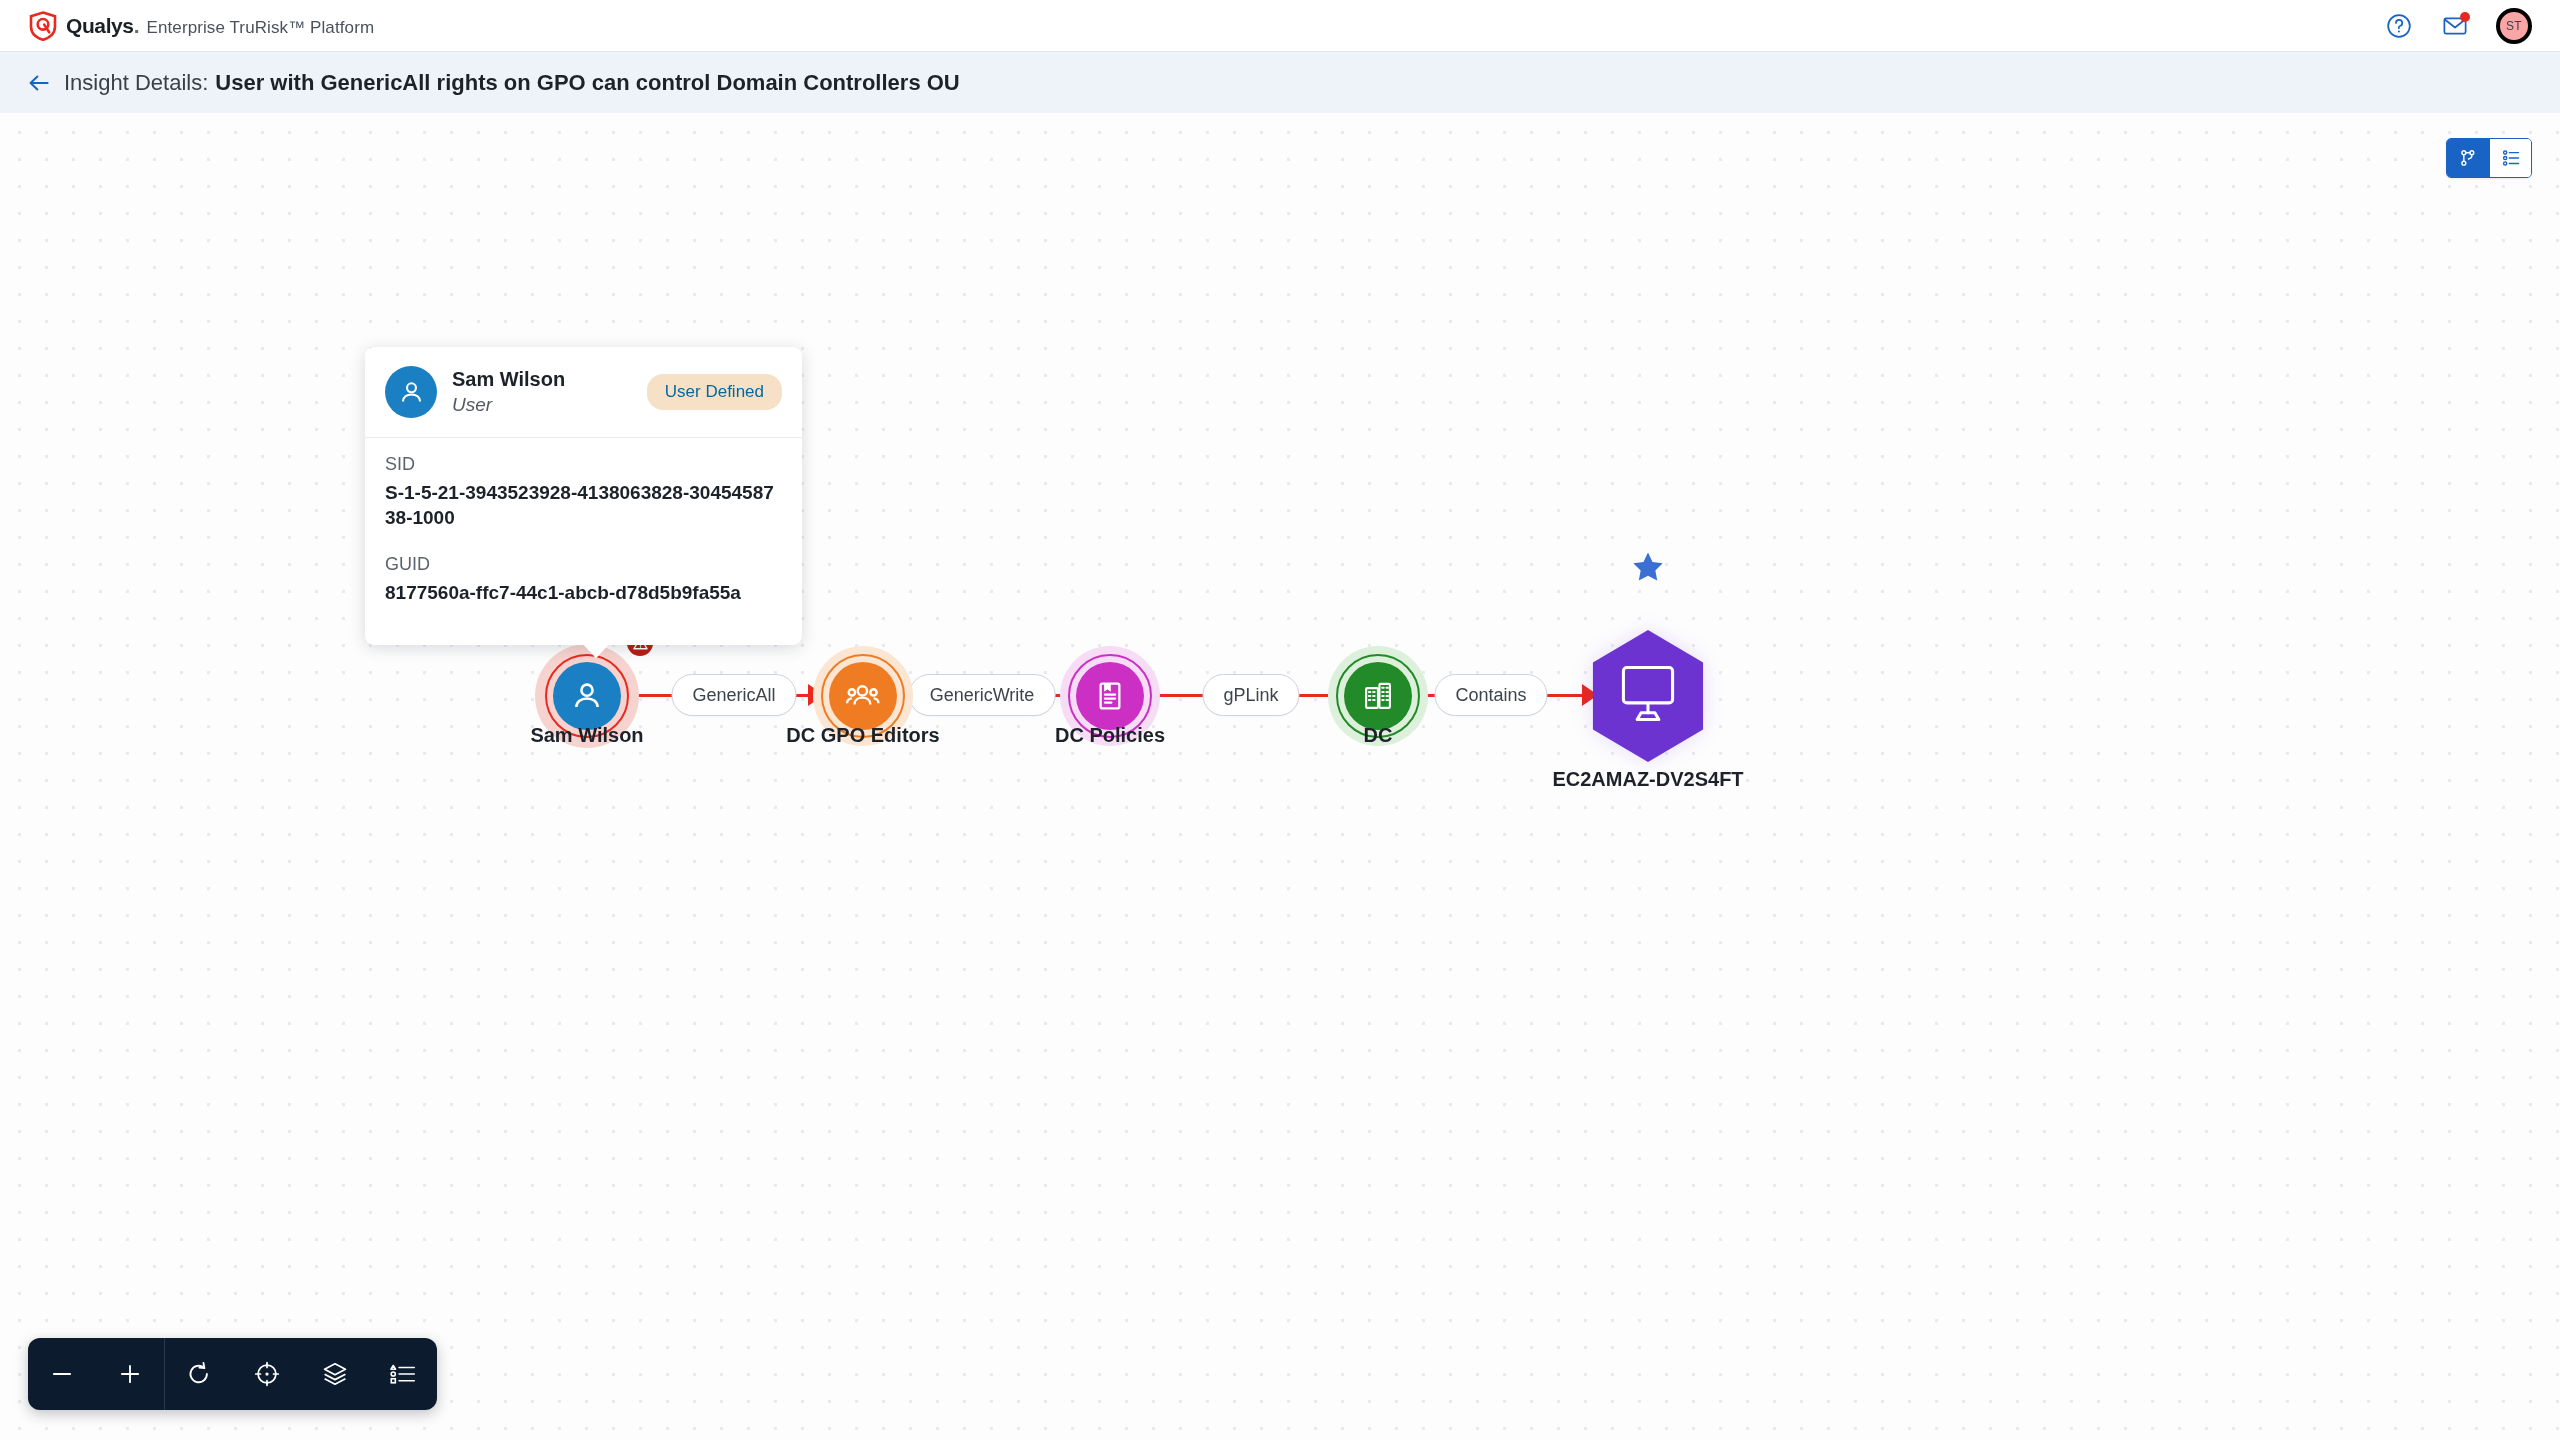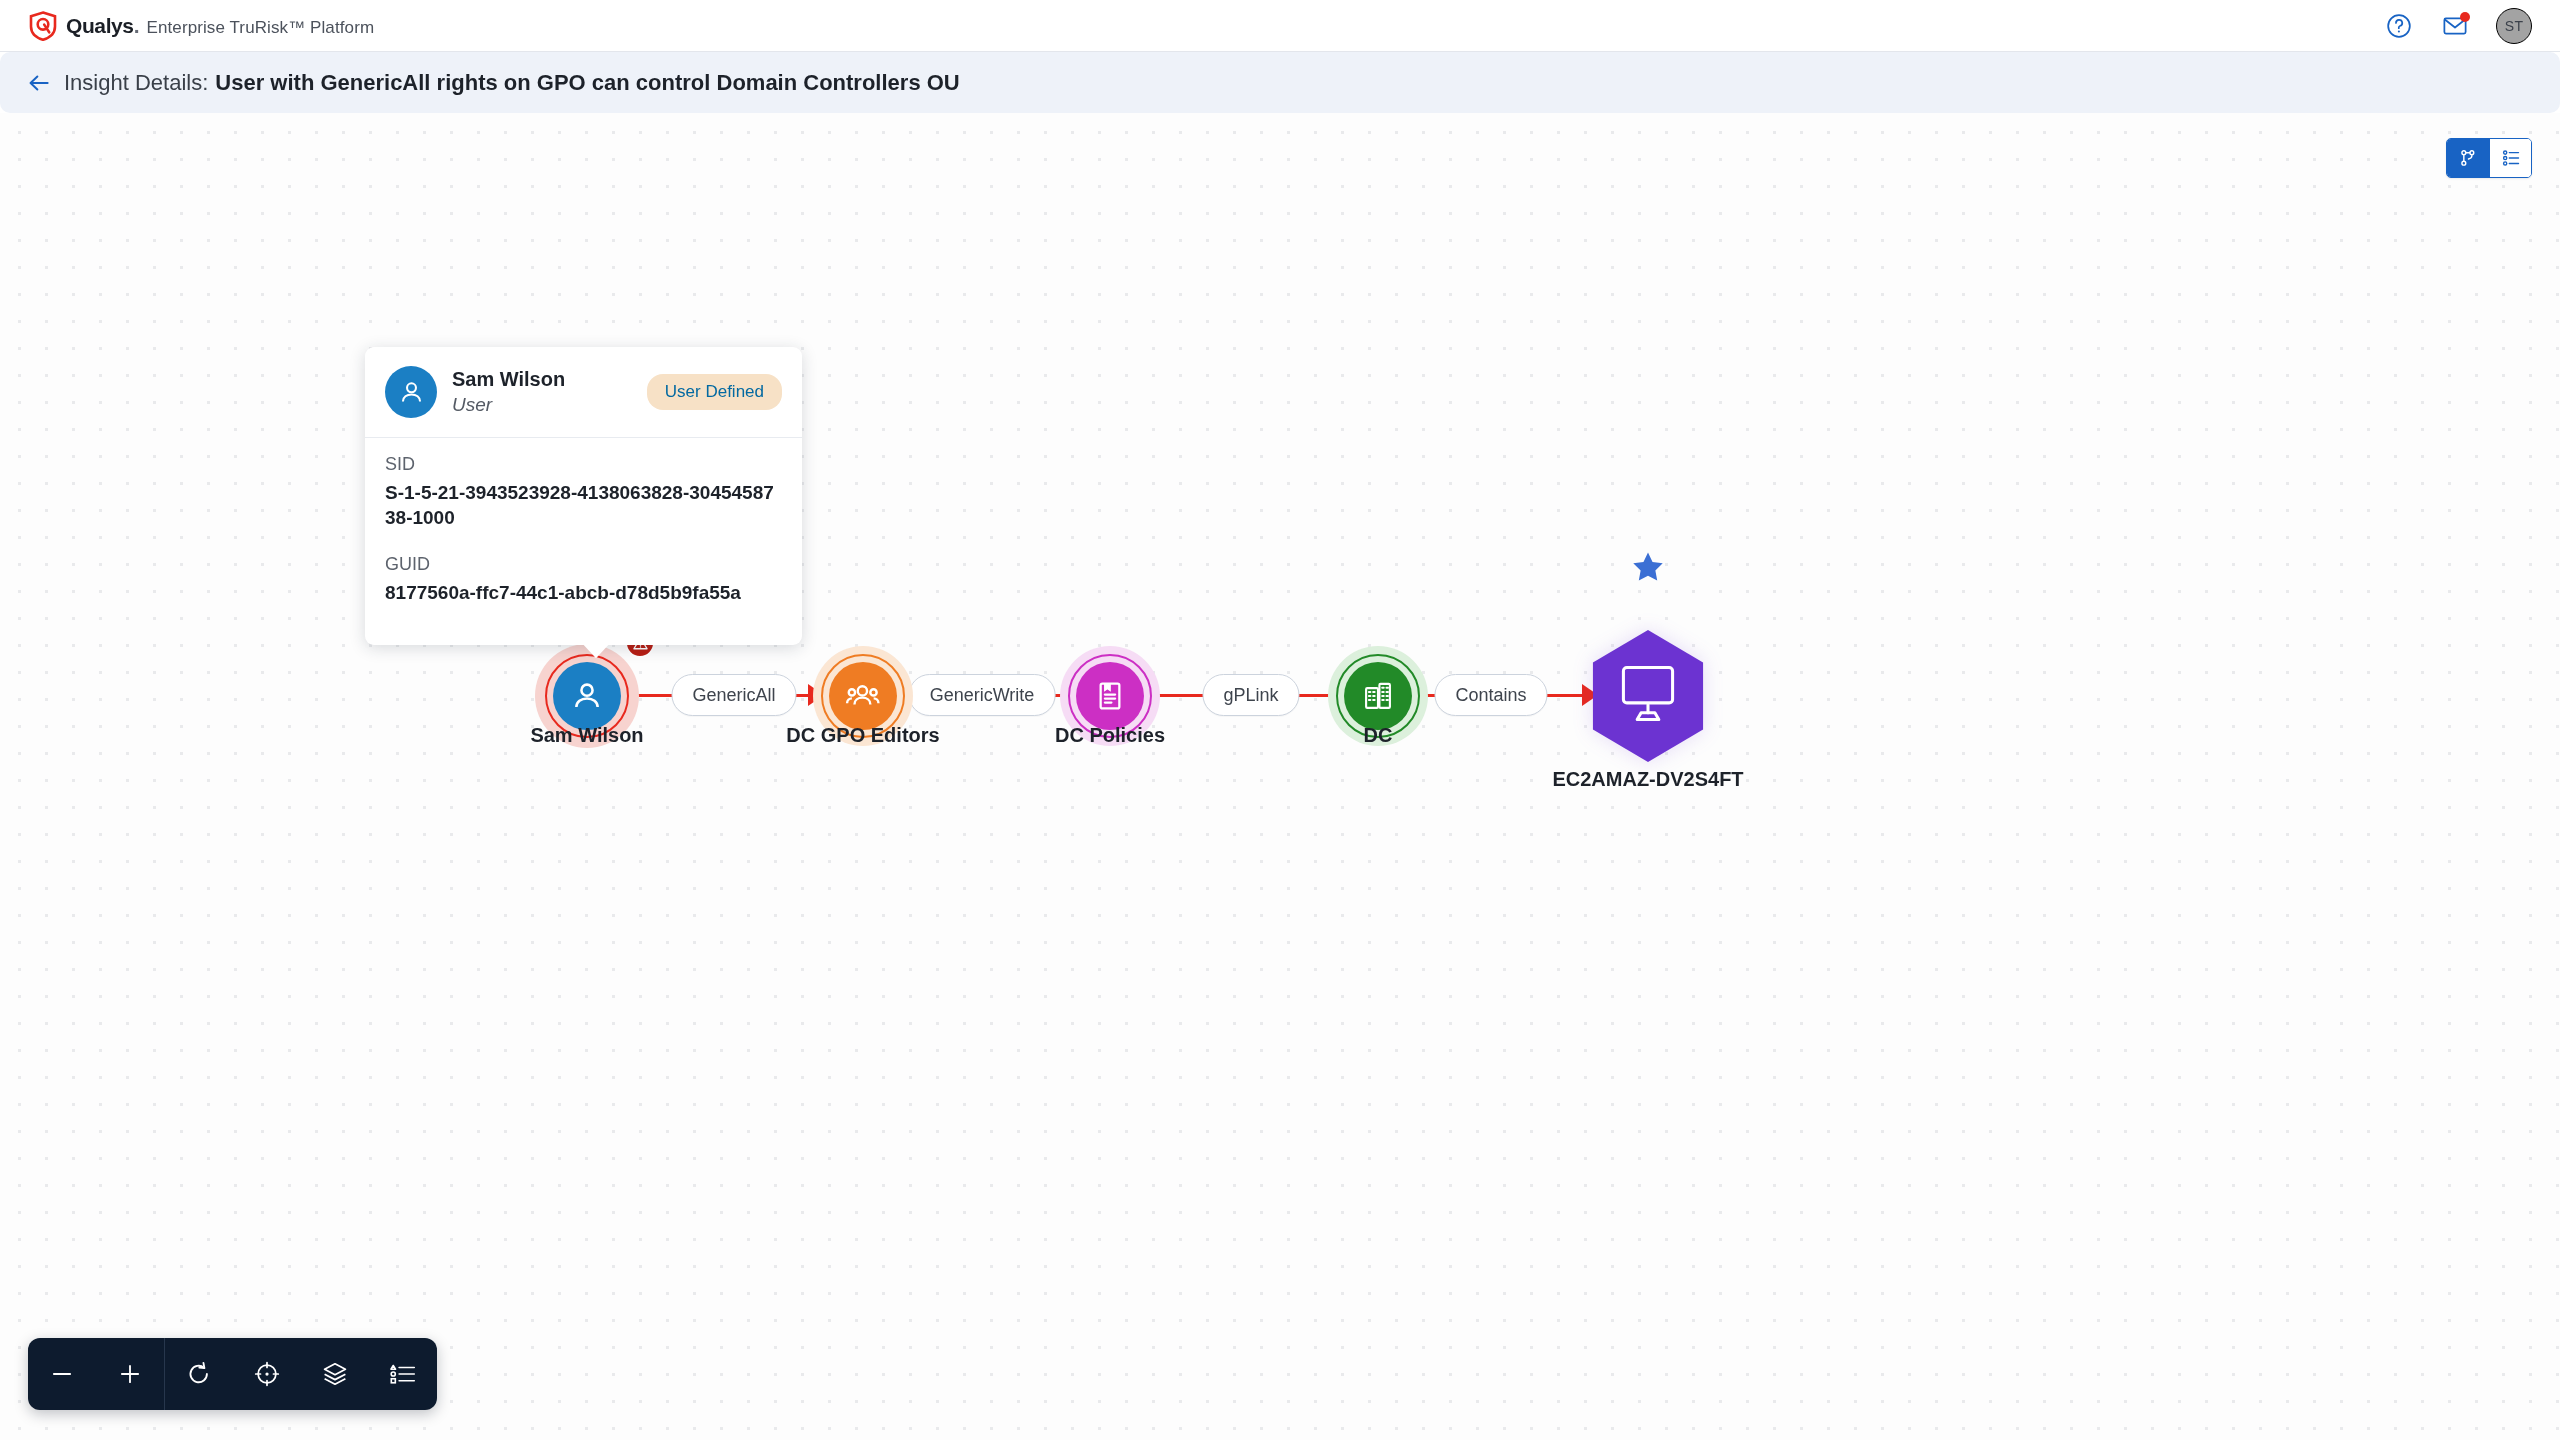--- a/index.html
+++ b/index.html
@@ -39,35 +39,34 @@
     align-items: center; justify-content: center;
     cursor: pointer; position: relative;
   }
   .mail-dot {
     position: absolute; top: 1px; right: 0px;
     width: 10px; height: 10px; border-radius: 50%;
     background: #e8291e;
   }
   .avatar-circle {
     width: 36px; height: 36px; border-radius: 50%;
-    border: 1px solid #000000; background: #a3a3a3;
-    display: flex; align-items: center; justify-content: center;
-    font-size: 14px; color: #3b414b; letter-spacing: 0.3px;
+    border: 4px solid #000000; background: #fca5a5;
+    display: flex; align-items: center; justify-content: center;
+    font-size: 12px; color: #3b414b; letter-spacing: 0.3px;
     cursor: pointer;
   }
 
   
   .pageheader {
     position: absolute; top: 52px; left: 0;
     width: 2560px; height: 61px;
     background: #eef2f9;
     display: flex; align-items: center;
     padding: 0 22px;
     z-index: 30;
-    border-radius: 10px;
   }
   .back-arrow {
     width: 34px; height: 34px; display: flex;
     align-items: center; justify-content: center;
     cursor: pointer; margin-right: 8px;
   }
   .ph-label {
     font-size: 22px; color: #3a4049; font-weight: normal;
   }
   .ph-title {

